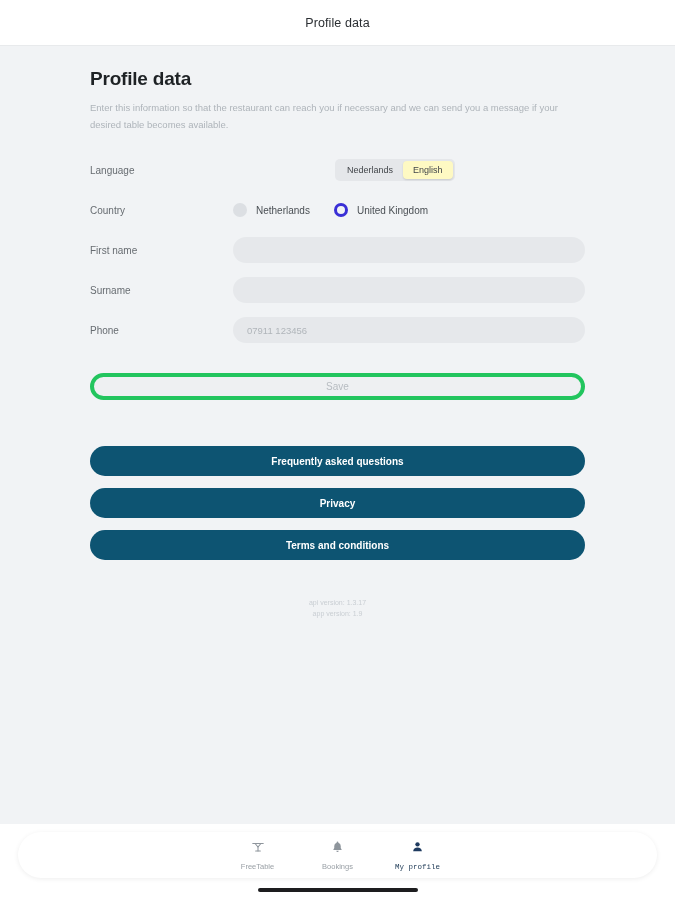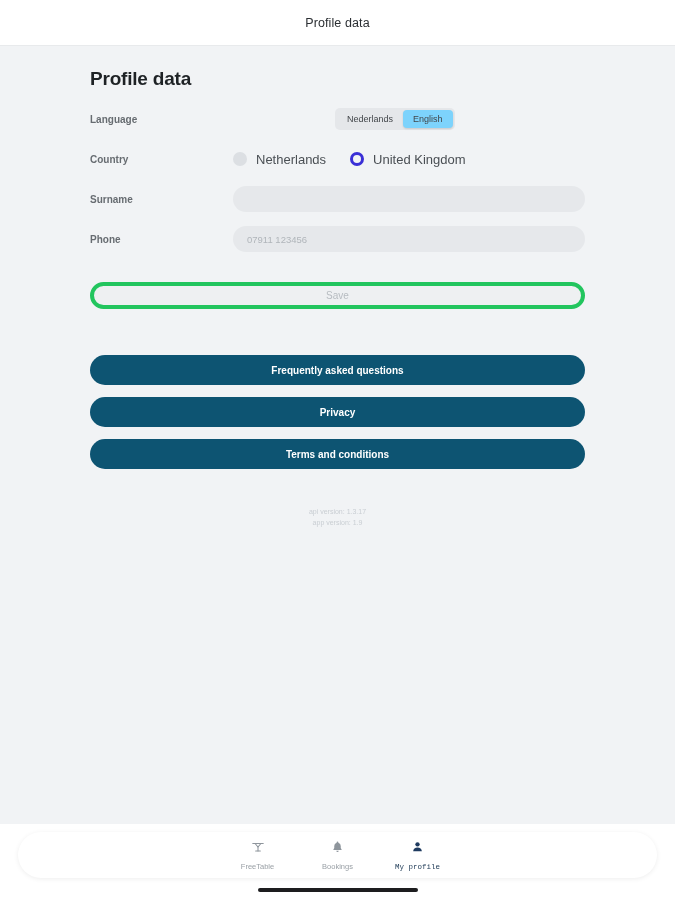--- a/index.html
+++ b/index.html
@@ -67,21 +67,20 @@
     display: flex;
     align-items: center;
     min-height: 38px;
     margin-bottom: 2px;
   }
   .row-label {
     width: 140px;
     flex: 0 0 140px;
     font-size: 10px;
     color: #676c71;
-    font-weight: bold;
   }
   .row-control {
     flex: 1;
     display: flex;
     align-items: center;
   }
 
   
   .segmented {
     margin-left: 105px;
@@ -91,21 +90,21 @@
     padding: 2px;
   }
   .seg-item {
     font-size: 9px;
     color: #42464a;
     padding: 4px 10px;
     border-radius: 4px;
     white-space: nowrap;
   }
   .seg-item.active {
-    background: #7dd3fc;
+    background: #fef9c3;
     box-shadow: 0 1px 2px rgba(0,0,0,.13);
   }
 
   
   .radio-group {
     display: flex;
     align-items: center;
     margin-left: 3px;
   }
   .radio-opt {
@@ -119,21 +118,21 @@
     border-radius: 50%;
     background: #dcdfe3;
     margin-right: 9px;
     flex: 0 0 14px;
   }
   .radio-dot.selected {
     background: transparent;
     border: 3.5px solid #3a2fd6;
   }
   .radio-label {
-    font-size: 13px;
+    font-size: 10px;
     color: #4a4f54;
   }
 
   
   .field {
     width: 100%;
     height: 26px;
     background: #e6e8eb;
     border: none;
     border-radius: 13px;
@@ -247,20 +246,21 @@
 <body>
 
 <div class="topbar">
   <div class="topbar-title">Profile data</div>
 </div>
 
 <div class="page">
   <div class="content">
 
     <div class="page-title">Profile data</div>
+    <div class="page-desc">Enter this information so that the restaurant can reach you if necessary and we can send you a message if your desired table becomes available.</div>
 
     <div class="form-row">
       <div class="row-label">Language</div>
       <div class="row-control">
         <div class="segmented">
           <div class="seg-item">Nederlands</div>
           <div class="seg-item active">English</div>
         </div>
       </div>
     </div>
@@ -274,20 +274,28 @@
             <span class="radio-label">Netherlands</span>
           </div>
           <div class="radio-opt">
             <span class="radio-dot selected"></span>
             <span class="radio-label">United Kingdom</span>
           </div>
         </div>
       </div>
     </div>
 
+    <div class="form-row">
+      <div class="row-label">First name</div>
+      <div class="row-control">
+        <div class="field-wrap">
+          <input class="field" type="text" value="" placeholder="" style="">
+        </div>
+      </div>
+    </div>
 
     <div class="form-row">
       <div class="row-label">Surname</div>
       <div class="row-control">
         <div class="field-wrap">
           <input class="field" type="text" value="" placeholder="" style="">
         </div>
       </div>
     </div>
 

